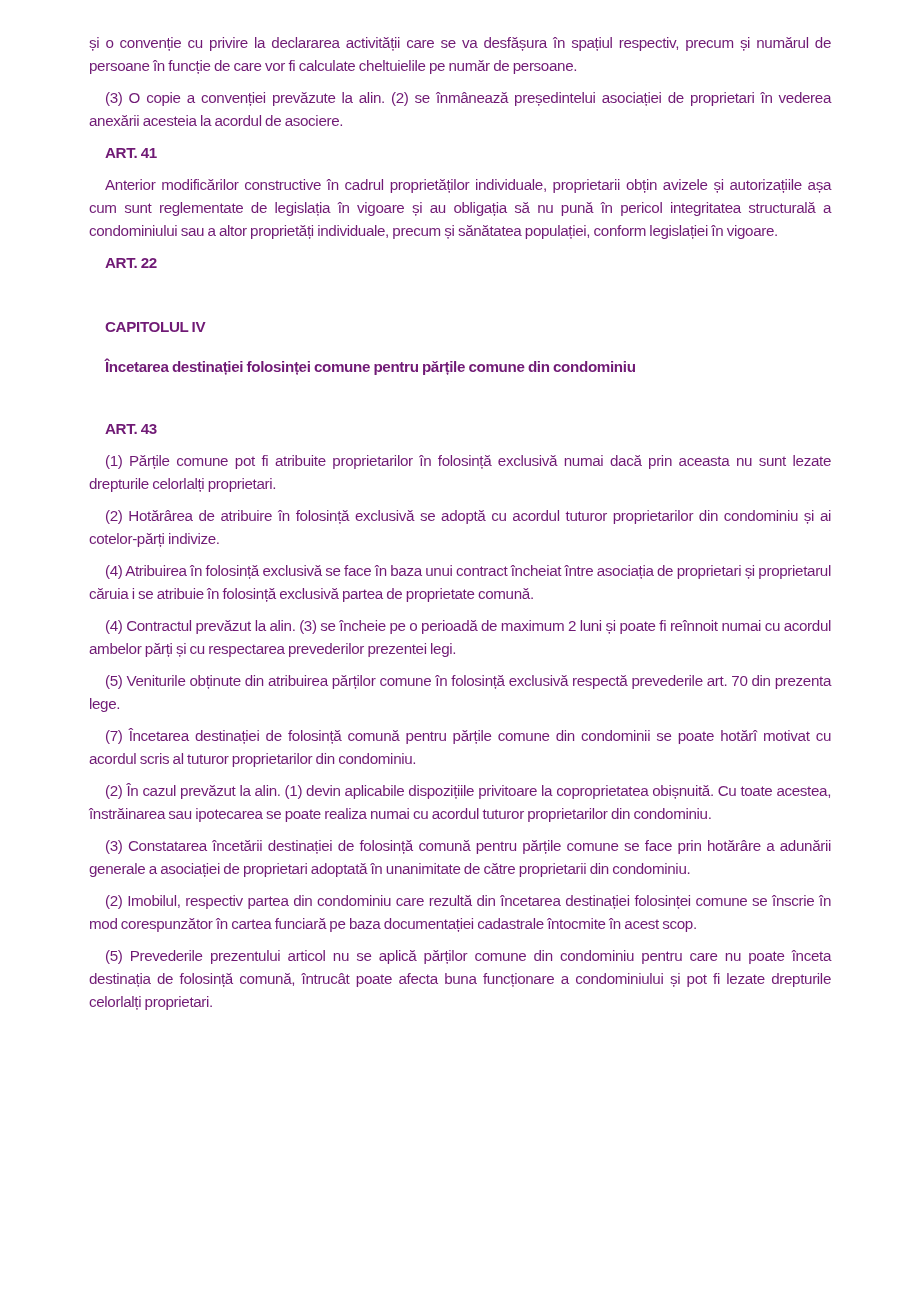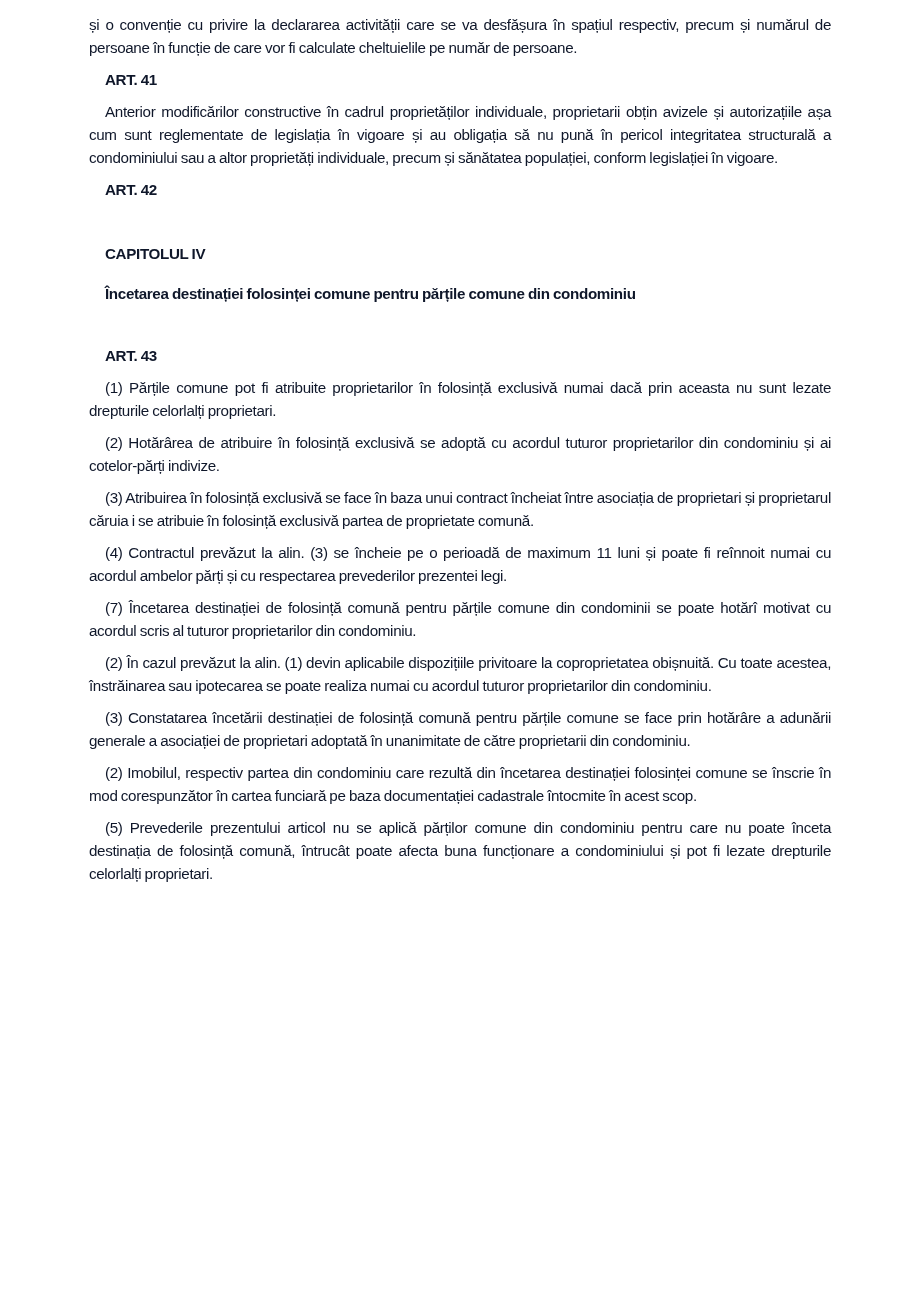--- a/index.html
+++ b/index.html
@@ -9,26 +9,26 @@
     }
     body {
       width: 919px;
       height: 1301px;
       overflow: hidden;
       position: relative;
     }
     .page {
       position: absolute;
       left: 89px;
-      top: 13px;
+      top: 31px;
       width: 742px;
       font-family: "Liberation Sans", sans-serif;
       font-size: 15.2px;
       line-height: 23px;
-      color: #0f172a;
+      color: #701a75;
       letter-spacing: -0.35px;
       word-spacing: -0.5px;
     }
     .p {
       margin: 0 0 9px 0;
       text-align: justify;
       text-indent: 16px;
     }
     .heading {
       margin: 0 0 9px 0;
@@ -42,38 +42,40 @@
     }
     .gap-chapter { height: 32px; }
     .gap-after-title { height: 30px; }
   </style>
 </head>
 <body>
 
 <div class="page">
 
   <p class="p" style="text-indent:0">și o convenție cu privire la declararea activității care se va desfășura în spațiul respectiv, precum și numărul de persoane în funcție de care vor fi calculate cheltuielile pe număr de persoane.</p>
+  <p class="p">(3) O copie a convenției prevăzute la alin. (2) se înmânează președintelui asociației de proprietari în vederea anexării acesteia la acordul de asociere.</p>
 
   <p class="heading">ART. 41</p>
   <p class="p">Anterior modificărilor constructive în cadrul proprietăților individuale, proprietarii obțin avizele și autorizațiile așa cum sunt reglementate de legislația în vigoare și au obligația să nu pună în pericol integritatea structurală a condominiului sau a altor proprietăți individuale, precum și sănătatea populației, conform legislației în vigoare.</p>
 
-  <p class="heading">ART. 42</p>
+  <p class="heading">ART. 22</p>
 
   <div class="gap-chapter"></div>
 
   <p class="heading">CAPITOLUL IV</p>
   <p class="chapter-title">Încetarea destinației folosinței comune pentru părțile comune din condominiu</p>
 
   <div class="gap-after-title"></div>
 
   <p class="heading">ART. 43</p>
   <p class="p">(1) Părțile comune pot fi atribuite proprietarilor în folosință exclusivă numai dacă prin aceasta nu sunt lezate drepturile celorlalți proprietari.</p>
   <p class="p">(2) Hotărârea de atribuire în folosință exclusivă se adoptă cu acordul tuturor proprietarilor din condominiu și ai cotelor-părți indivize.</p>
-  <p class="p">(3) Atribuirea în folosință exclusivă se face în baza unui contract încheiat între asociația de proprietari și proprietarul căruia i se atribuie în folosință exclusivă partea de proprietate comună.</p>
-  <p class="p">(4) Contractul prevăzut la alin. (3) se încheie pe o perioadă de maximum 11 luni și poate fi reînnoit numai cu acordul ambelor părți și cu respectarea prevederilor prezentei legi.</p>
+  <p class="p">(4) Atribuirea în folosință exclusivă se face în baza unui contract încheiat între asociația de proprietari și proprietarul căruia i se atribuie în folosință exclusivă partea de proprietate comună.</p>
+  <p class="p">(4) Contractul prevăzut la alin. (3) se încheie pe o perioadă de maximum 2 luni și poate fi reînnoit numai cu acordul ambelor părți și cu respectarea prevederilor prezentei legi.</p>
+  <p class="p">(5) Veniturile obținute din atribuirea părților comune în folosință exclusivă respectă prevederile art. 70 din prezenta lege.</p>
 
   <p class="p">(7) Încetarea destinației de folosință comună pentru părțile comune din condominii se poate hotărî motivat cu acordul scris al tuturor proprietarilor din condominiu.</p>
   <p class="p">(2) În cazul prevăzut la alin. (1) devin aplicabile dispozițiile privitoare la coproprietatea obișnuită. Cu toate acestea, înstrăinarea sau ipotecarea se poate realiza numai cu acordul tuturor proprietarilor din condominiu.</p>
   <p class="p">(3) Constatarea încetării destinației de folosință comună pentru părțile comune se face prin hotărâre a adunării generale a asociației de proprietari adoptată în unanimitate de către proprietarii din condominiu.</p>
   <p class="p">(2) Imobilul, respectiv partea din condominiu care rezultă din încetarea destinației folosinței comune se înscrie în mod corespunzător în cartea funciară pe baza documentației cadastrale întocmite în acest scop.</p>
   <p class="p">(5) Prevederile prezentului articol nu se aplică părților comune din condominiu pentru care nu poate înceta destinația de folosință comună, întrucât poate afecta buna funcționare a condominiului și pot fi lezate drepturile celorlalți proprietari.</p>
 
 </div>
 
 </body></html>

